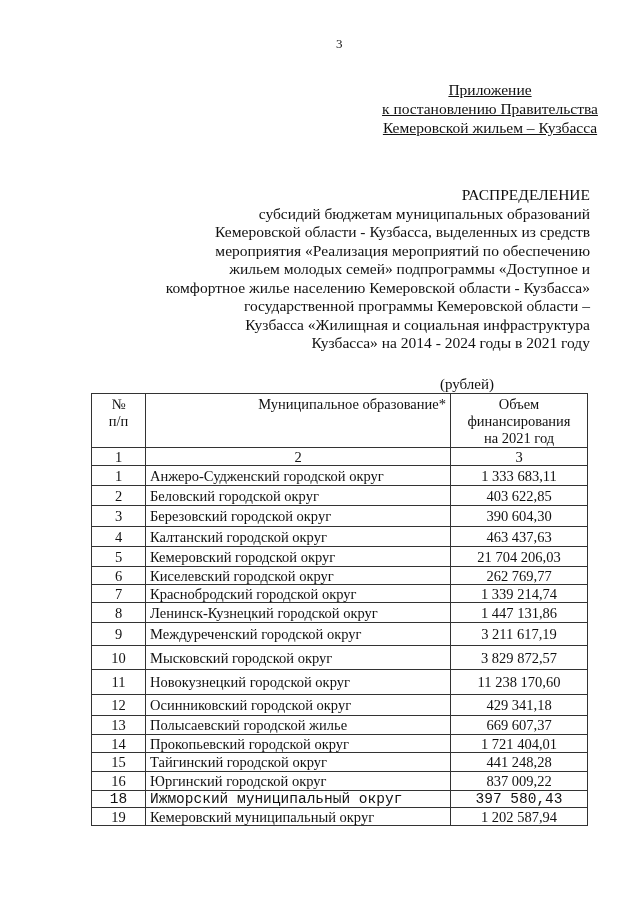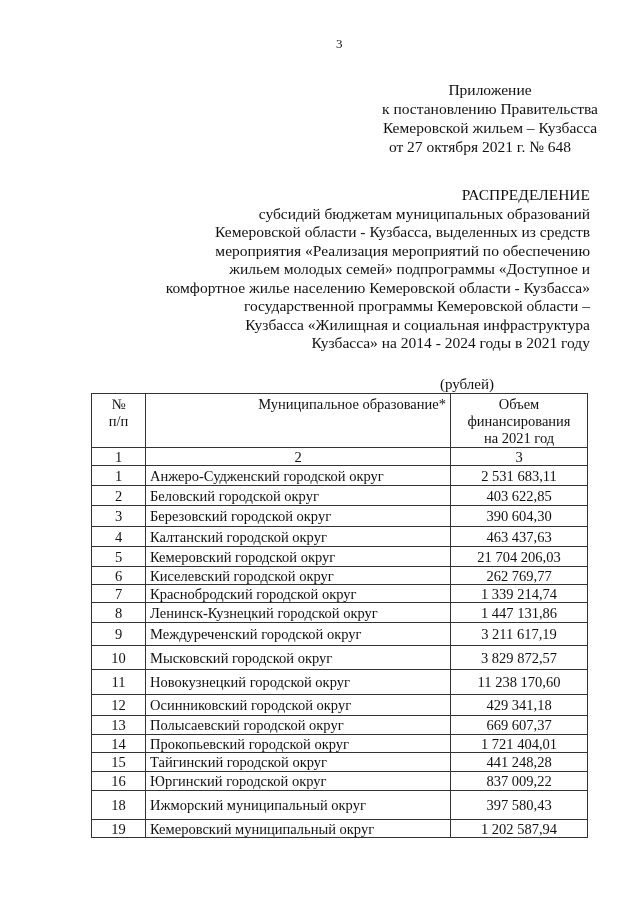--- a/index.html
+++ b/index.html
@@ -6,21 +6,21 @@
   body {
     width: 640px; height: 905px; position: relative; overflow: hidden;
     font-family: "Liberation Serif", "DejaVu Serif", serif;
     color: #111111;
   }
   .page-number {
     position: absolute; left: 336px; top: 36px; font-size: 13px;
   }
   .appendix {
     position: absolute; left: 380px; top: 80px; width: 220px;
-    font-size: 15.5px; line-height: 19px; text-align: center;
+    font-size: 15.5px; line-height: 19px; text-align: center; text-decoration: underline;
   }
   .appendix div { white-space: nowrap; }
   .title-block {
     position: absolute; left: 60px; top: 186px; width: 530px;
     text-align: right; font-size: 15.5px; line-height: 18.5px;
   }
   .title-block div { white-space: nowrap; }
   .units {
     position: absolute; left: 440px; top: 376px; font-size: 15px;
   }
@@ -39,21 +39,20 @@
 </style>
 </head>
 <body>
 
 <div class="page-number">3</div>
 
 <div class="appendix">
   <div>Приложение</div>
   <div>к постановлению Правительства</div>
   <div>Кемеровской жильем – Кузбасса</div>
-  <div style="margin-left:-20px">от 27 октября 2021 г. № 648</div>
 </div>
 
 <div class="title-block">
   <div>РАСПРЕДЕЛЕНИЕ</div>
   <div>субсидий бюджетам муниципальных образований</div>
   <div>Кемеровской области - Кузбасса, выделенных из средств</div>
   <div>мероприятия «Реализация мероприятий по обеспечению</div>
   <div>жильем молодых семей» подпрограммы «Доступное и</div>
   <div>комфортное жилье населению Кемеровской области - Кузбасса»</div>
   <div>государственной программы Кемеровской области –</div>
@@ -78,21 +77,21 @@
       </td>
     </tr>
     <tr style="height:18px">
       <td class="num">1</td>
       <td class="name" style="text-align:center">2</td>
       <td class="amt">3</td>
     </tr>
   <tr style="height: 20px;">
         <td class="num">1</td>
         <td class="name">Анжеро-Судженский городской округ</td>
-        <td class="amt">2 531 683,11</td>
+        <td class="amt">1 333 683,11</td>
       </tr>
       <tr style="height: 20px;">
         <td class="num">2</td>
         <td class="name">Беловский городской округ</td>
         <td class="amt">403 622,85</td>
       </tr>
       <tr style="height: 21px;">
         <td class="num">3</td>
         <td class="name">Березовский городской округ</td>
         <td class="amt">390 604,30</td>
@@ -137,39 +136,39 @@
         <td class="name">Новокузнецкий городской округ</td>
         <td class="amt">11 238 170,60</td>
       </tr>
       <tr style="height: 21px;">
         <td class="num">12</td>
         <td class="name">Осинниковский городской округ</td>
         <td class="amt">429 341,18</td>
       </tr>
       <tr style="height: 19px;">
         <td class="num">13</td>
-        <td class="name">Полысаевский городской округ</td>
+        <td class="name">Полысаевский городской жилье</td>
         <td class="amt">669 607,37</td>
       </tr>
       <tr style="height: 18px;">
         <td class="num">14</td>
         <td class="name">Прокопьевский городской округ</td>
         <td class="amt">1 721 404,01</td>
       </tr>
       <tr style="height: 19px;">
         <td class="num">15</td>
         <td class="name">Тайгинский городской округ</td>
         <td class="amt">441 248,28</td>
       </tr>
       <tr style="height: 19px;">
         <td class="num">16</td>
         <td class="name">Юргинский городской округ</td>
         <td class="amt">837 009,22</td>
       </tr>
-      <tr style="height: 29px;">
+      <tr style="height: 17px; font-family: Liberation Mono, monospace;">
         <td class="num">18</td>
         <td class="name">Ижморский муниципальный округ</td>
         <td class="amt">397 580,43</td>
       </tr>
       <tr style="height: 18px; margin-top: 13px;">
         <td class="num">19</td>
         <td class="name">Кемеровский муниципальный округ</td>
         <td class="amt">1 202 587,94</td>
       </tr>
     </tbody>

